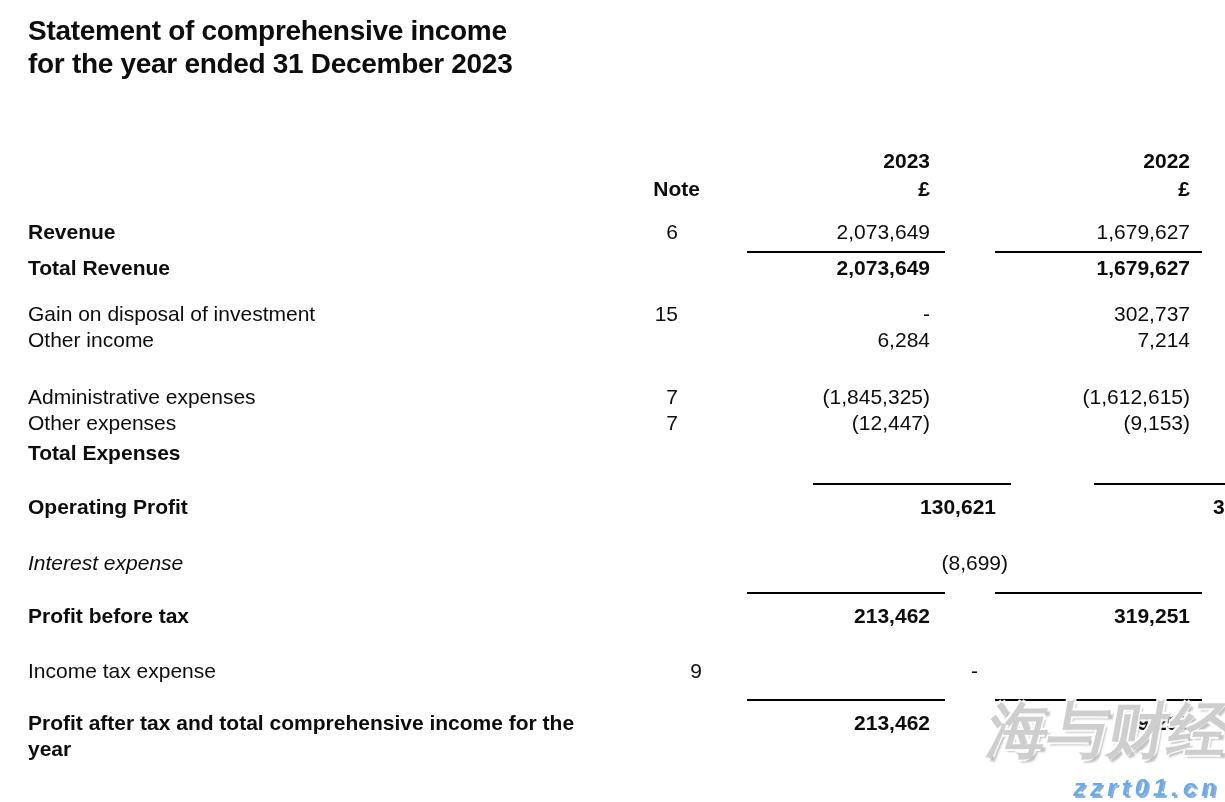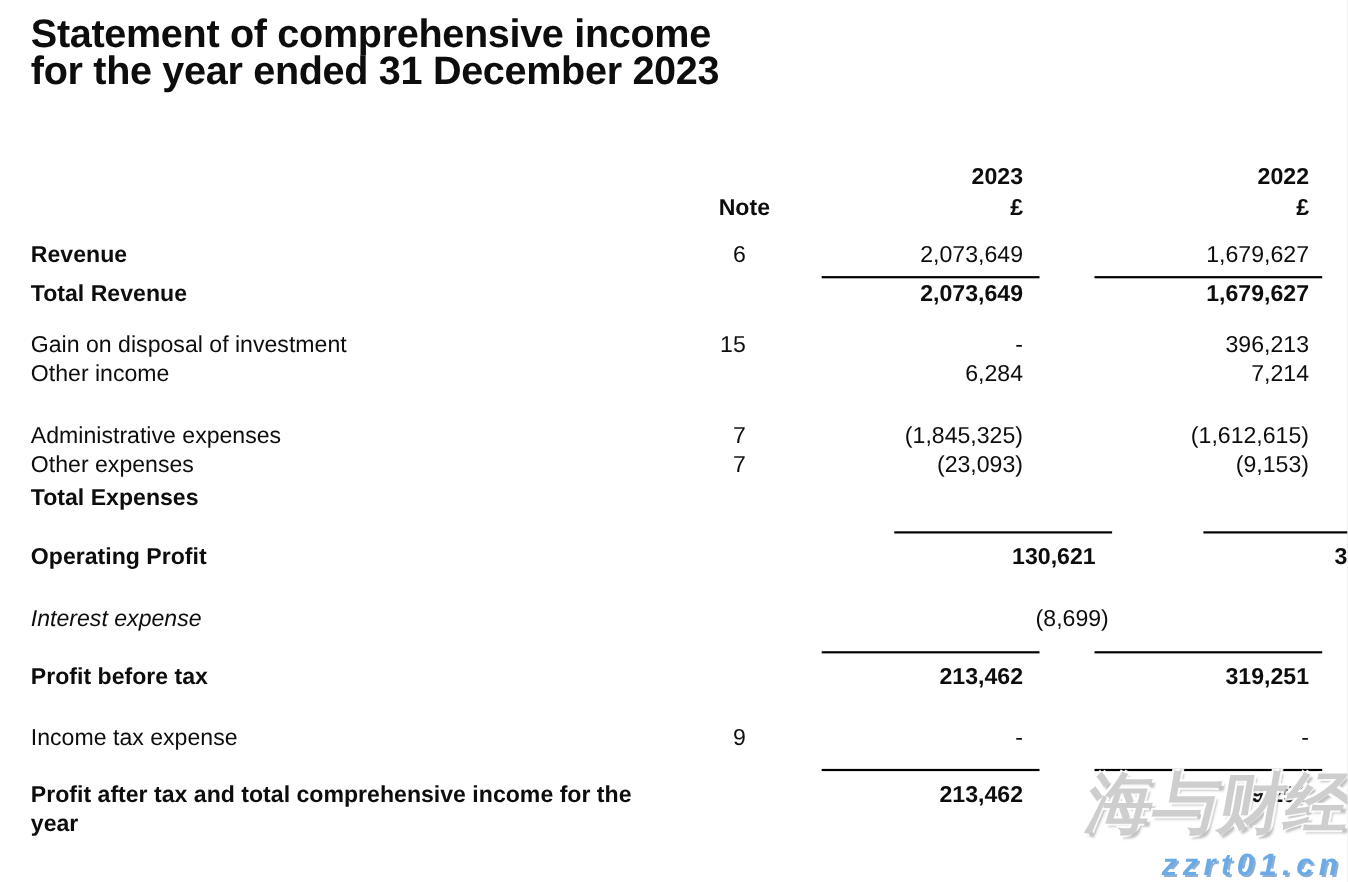--- a/index.html
+++ b/index.html
@@ -7,21 +7,21 @@
     position:relative;
     width:1225px;height:802px;
     background:#ffffff;
     font-family:"Liberation Sans", sans-serif;
     color:#0d0d0d;
     overflow:hidden;
     margin:0 auto;
   }
   .doc-inner{padding:14px 0 0 28px;}
   .title{
-    font-size:36px;font-weight:700;line-height:33px;
+    font-size:28px;font-weight:700;line-height:33px;
     letter-spacing:-0.3px;margin:0;
   }
   
   .row{
     display:grid;
     grid-template-columns:592px 80px 248px 257px;
     align-items:start;
     font-size:21px;line-height:26px;
   }
   .cell{min-height:1px;}
@@ -49,40 +49,40 @@
   .bold-vals .num{font-weight:700;}
   .italic-label .cell-label{font-style:italic;}
   
   .r0{margin-top:16px;}
   .r1{margin-top:6px;}
   .r2{margin-top:20px;}
   .r4{margin-top:31px;}
   .r7{margin-top:17px;gap:33px;}
   .r8{margin-top:30px;gap:39px;}
   .r9{margin-top:16px;}
-  .r10{margin-top:29px;}
+  .r10{margin-top:29px;gap:24px;}
   .r11{margin-top:15px;}
   
   .wm{
     position:absolute;right:0;bottom:0;width:275px;height:110px;
     pointer-events:none;
   }
   .wm-cn{
     position:absolute;right:-4px;bottom:30px;
     font-size:60px;font-weight:700;white-space:nowrap;
     color:rgba(197,197,197,0.85);
     transform:skewX(-10deg);
     text-shadow:-2px -2px 0 rgba(255,255,255,0.95),
                  2px -2px 0 rgba(255,255,255,0.9),
                 -2px  2px 0 rgba(255,255,255,0.9),
                  3px  3px 2px rgba(120,120,120,0.45);
   }
   .wm-url{
     position:absolute;right:4px;bottom:0;
-    font-size:28px;font-weight:700;font-style:italic;
+    font-size:24px;font-weight:700;font-style:italic;
     letter-spacing:5px;white-space:nowrap;
     text-shadow:-2px -2px 0 #ffffff,
                 -1px -1px 0 #ffffff,
                  2px  2px 0 rgba(47,109,176,0.55);
   }
 </style>
 </head>
 <body>
 
 <div class="doc">
@@ -130,21 +130,21 @@
         </div>
     </div>
 
     <div class="row r2">
       <div class="cell cell-label">Gain on disposal of investment</div>
       <div class="cell cell-note">15</div>
       <div class="cell cell-val v23">
           <div class="num">-</div>
         </div>
       <div class="cell cell-val v22">
-          <div class="num">396,213</div>
+          <div class="num">302,737</div>
         </div>
     </div>
 
     <div class="row r3">
       <div class="cell cell-label">Other income</div>
       <div class="cell cell-note"></div>
       <div class="cell cell-val v23">
           <div class="num">6,284</div>
         </div>
       <div class="cell cell-val v22">
@@ -160,21 +160,21 @@
         </div>
       <div class="cell cell-val v22">
           <div class="num">(1,612,615)</div>
         </div>
     </div>
 
     <div class="row r5">
       <div class="cell cell-label">Other expenses</div>
       <div class="cell cell-note">7</div>
       <div class="cell cell-val v23">
-          <div class="num">(23,093)</div>
+          <div class="num">(12,447)</div>
         </div>
       <div class="cell cell-val v22">
           <div class="num">(9,153)</div>
         </div>
     </div>
 
     <div class="row r6 bold-label bold-vals rule-tight">
       <div class="cell cell-label">Total Expenses</div>
       <div class="cell cell-note"></div>
     </div>

